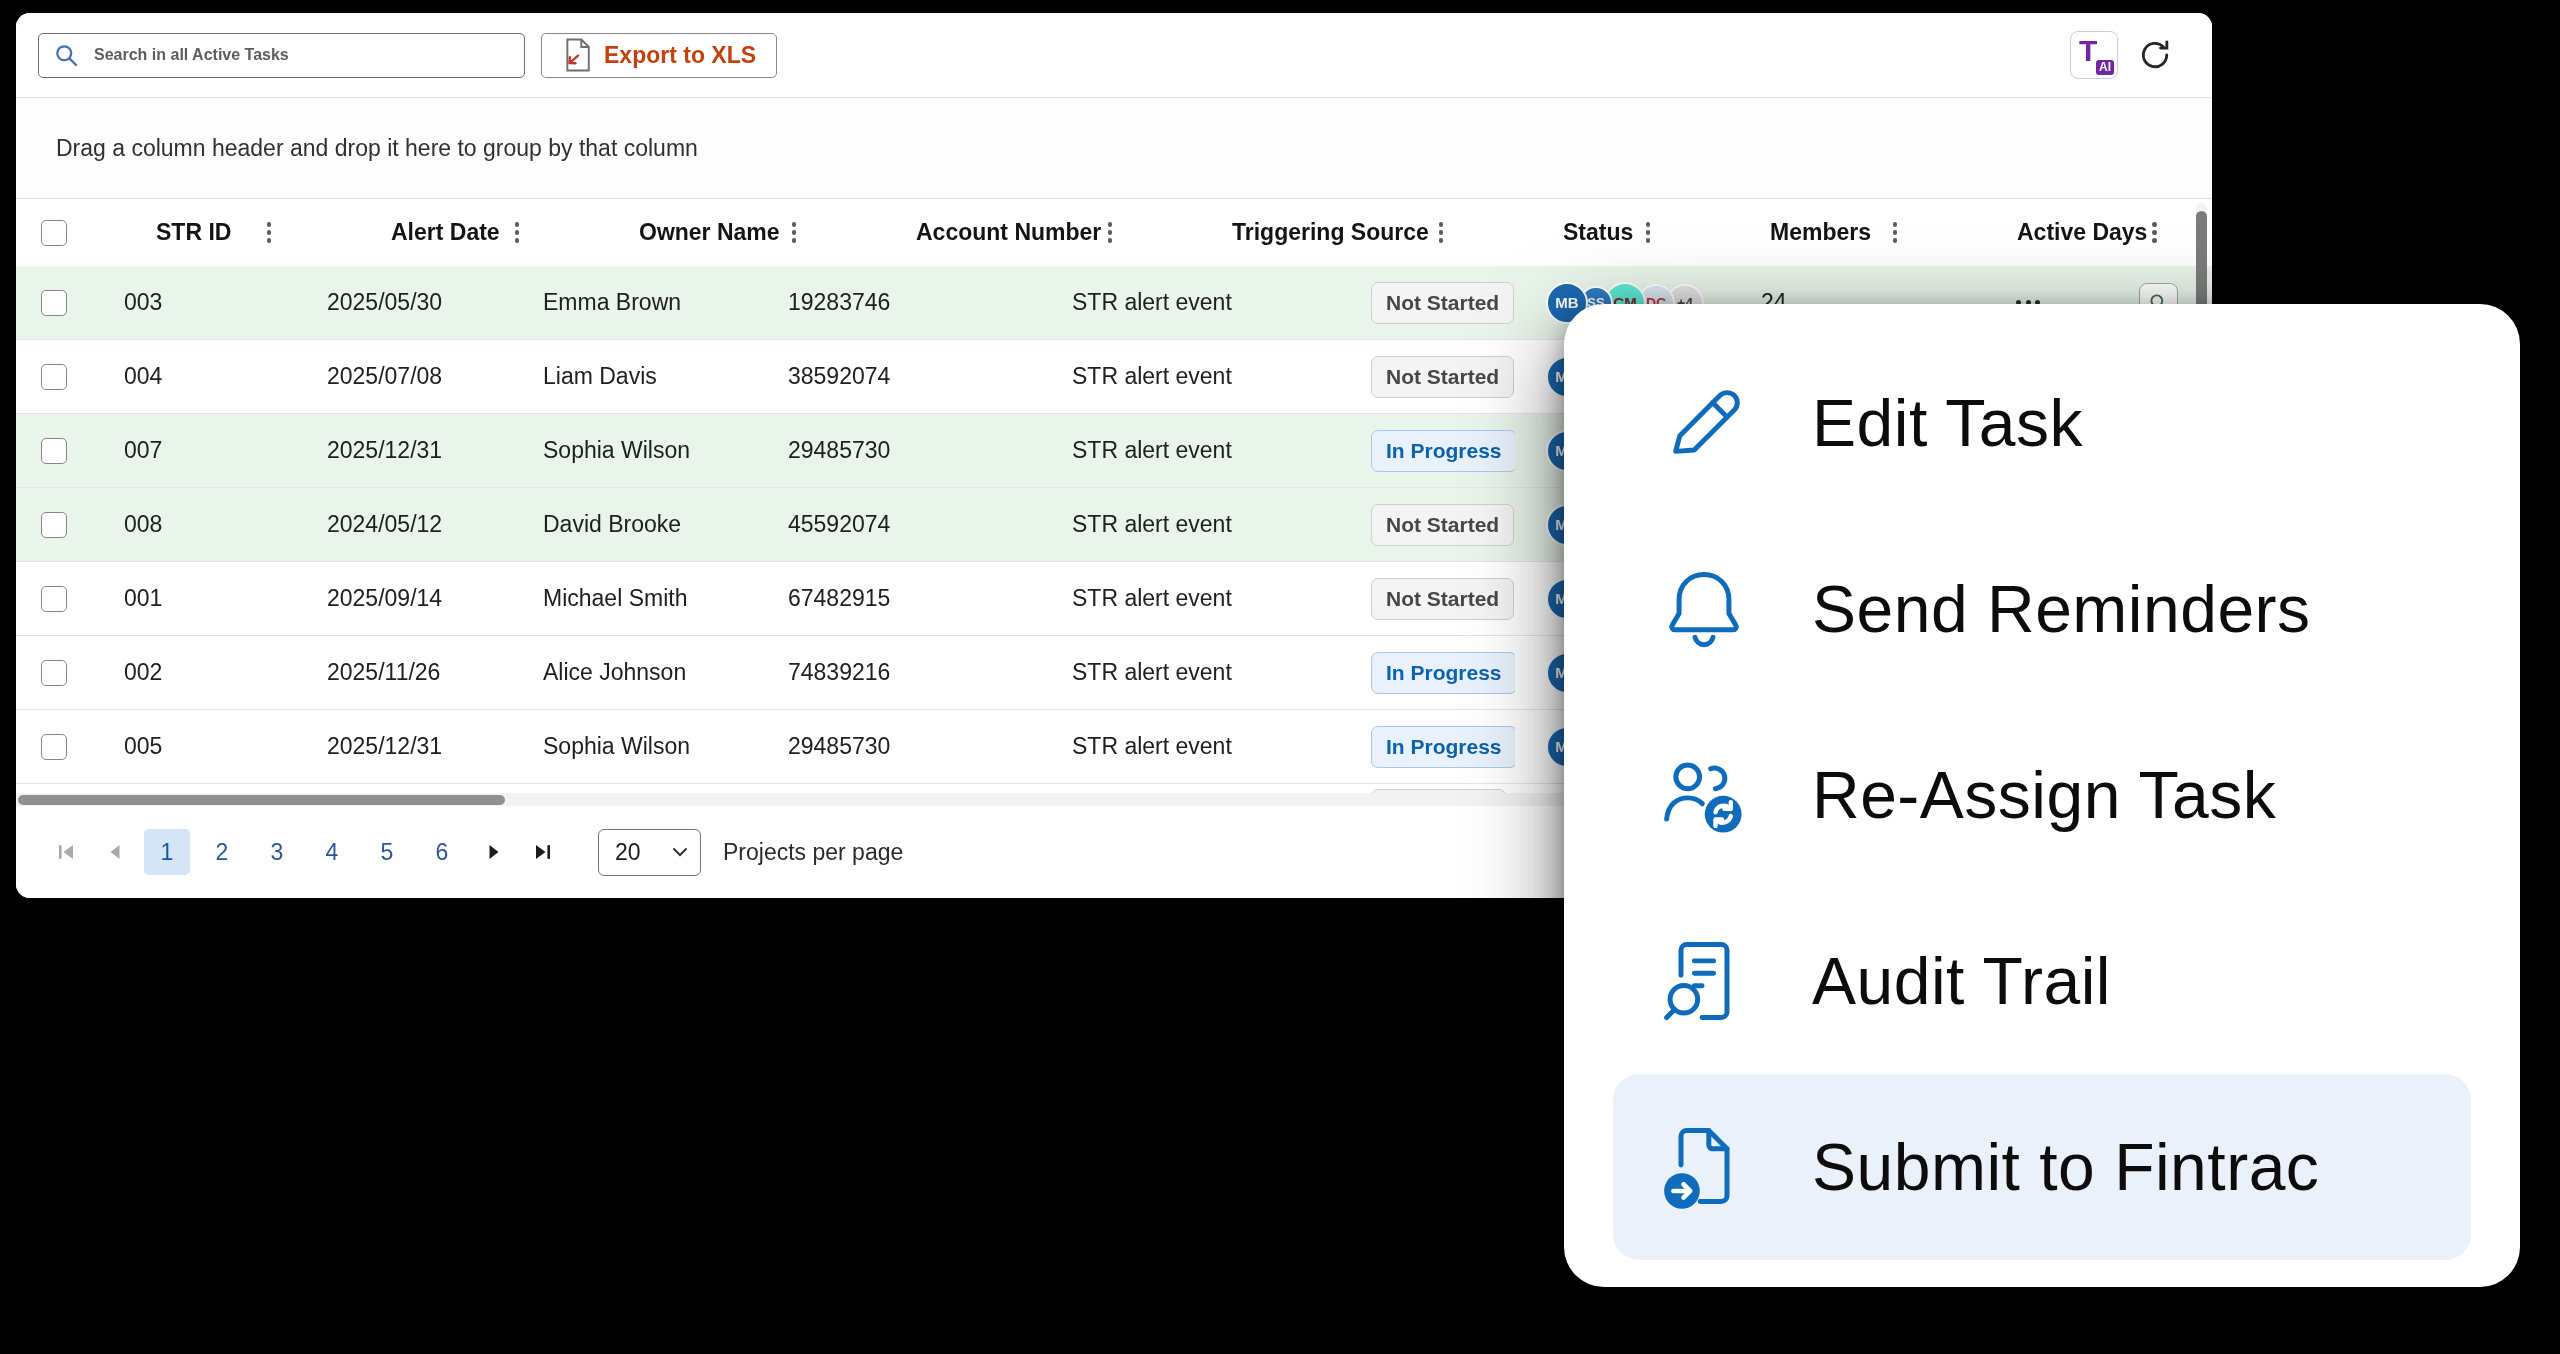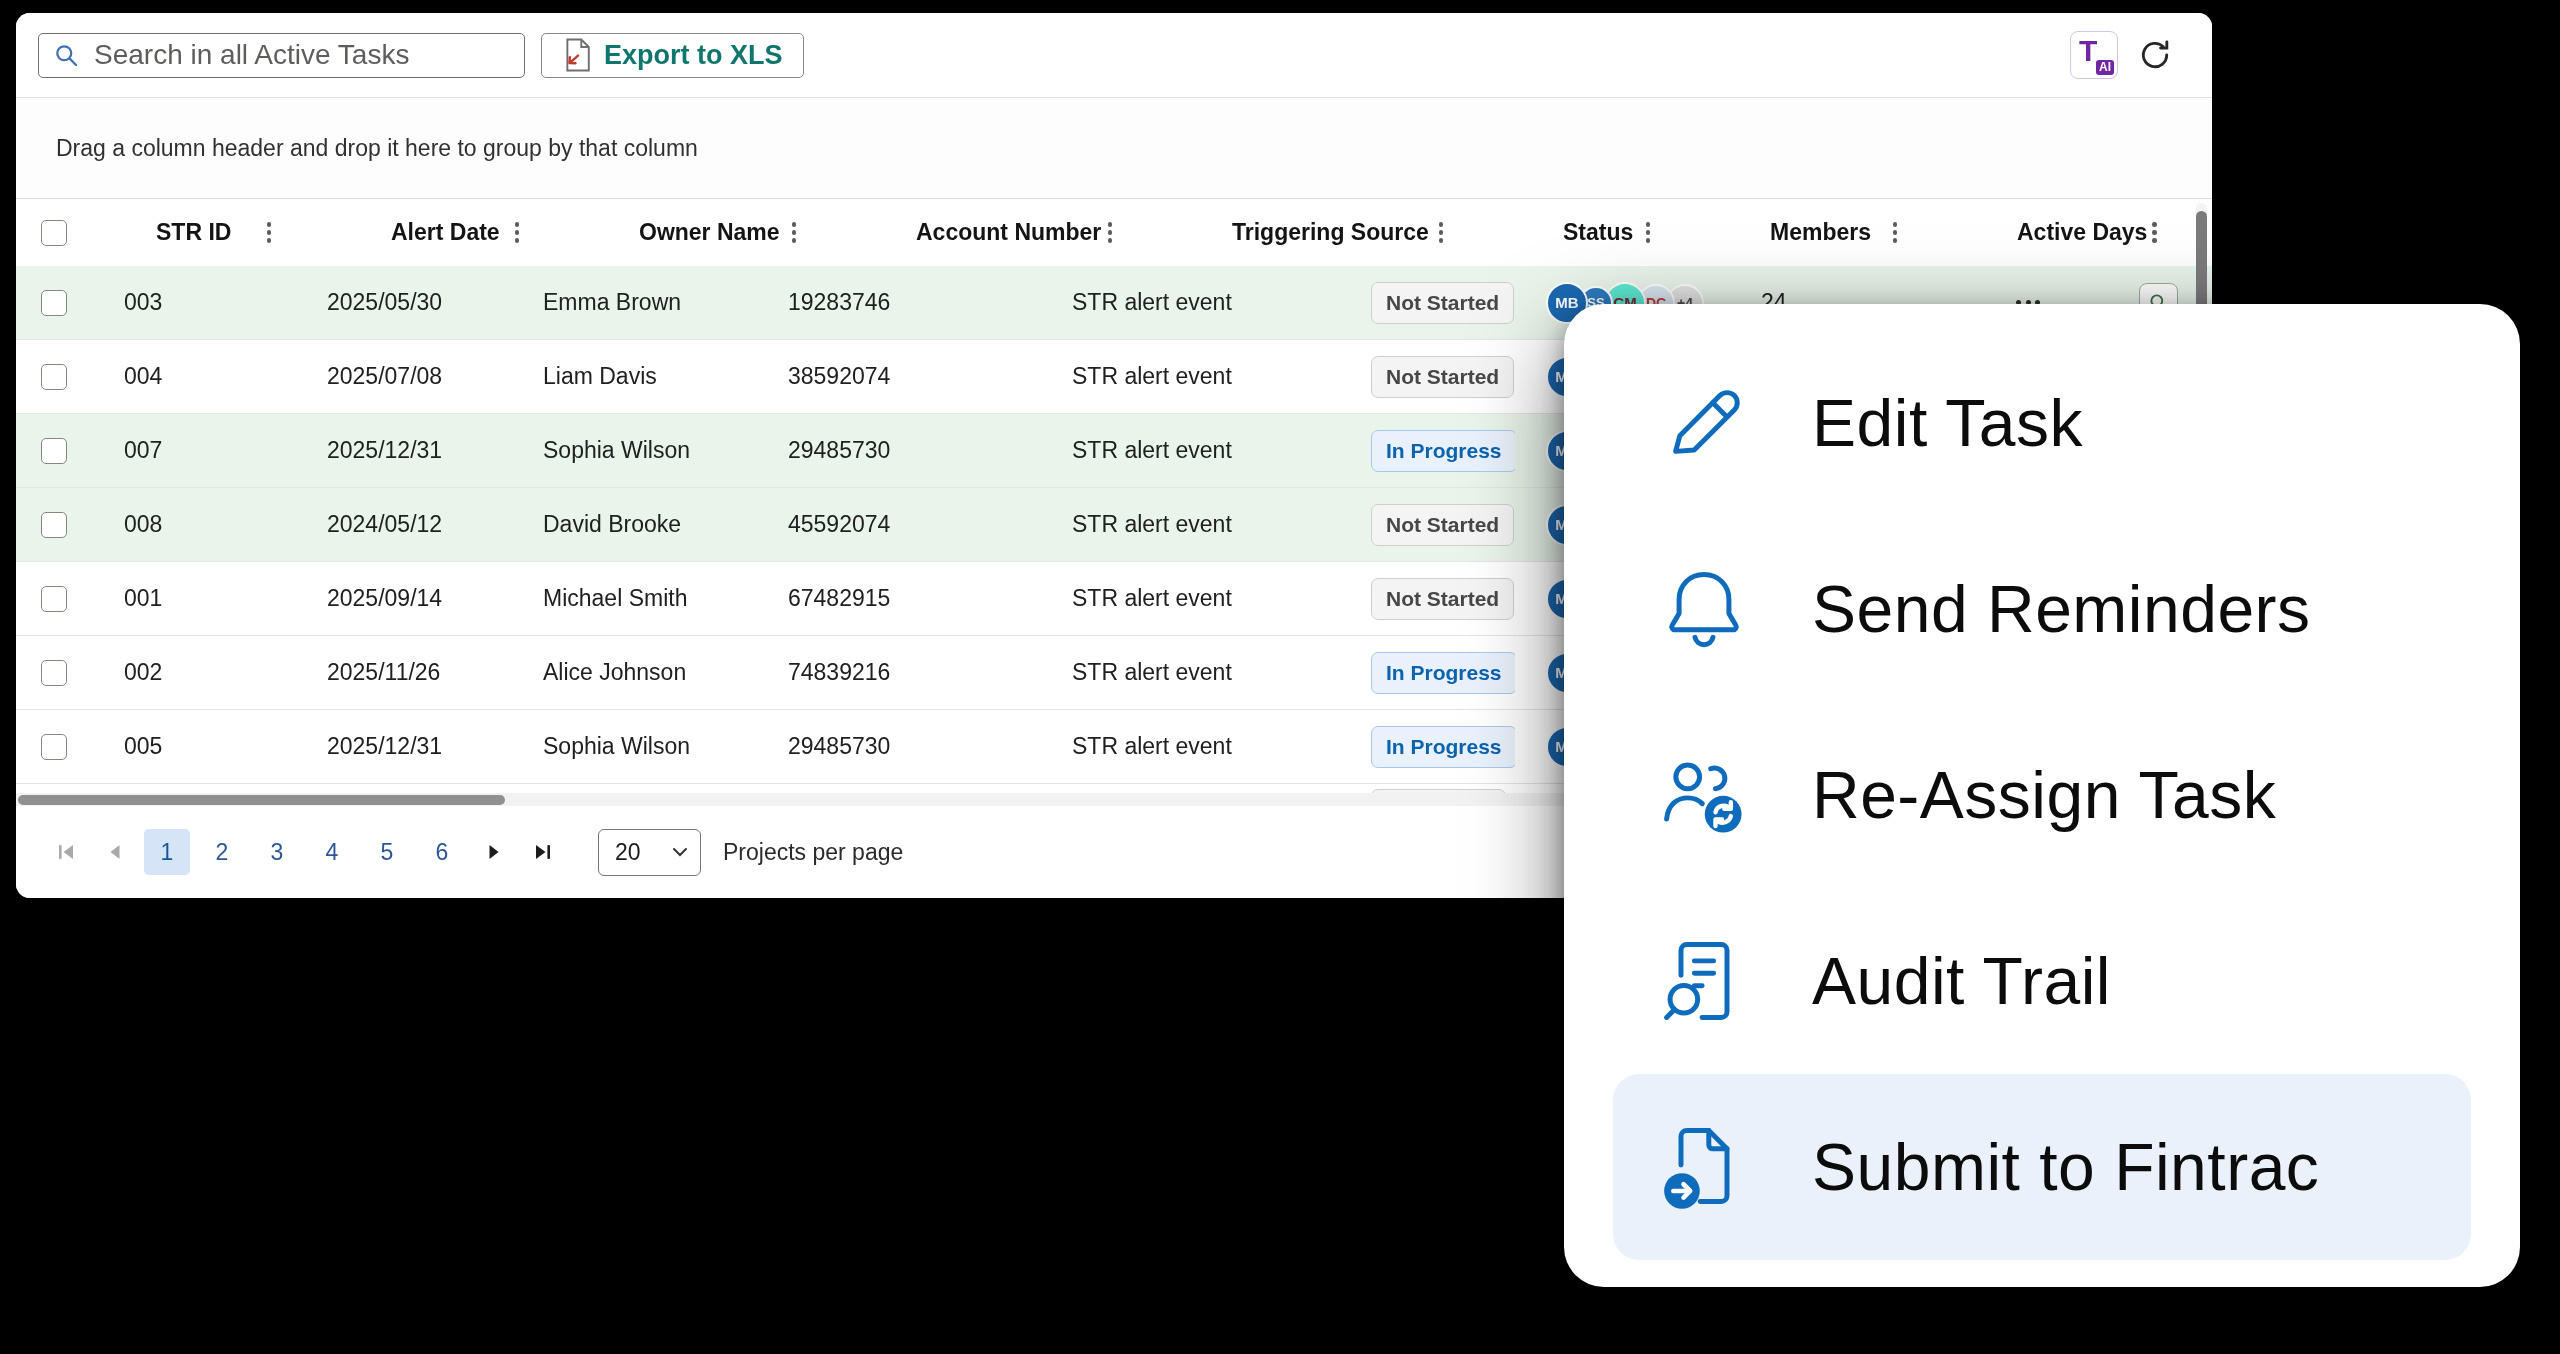--- a/index.html
+++ b/index.html
@@ -16,27 +16,27 @@
   .toolbar{
     position:absolute;left:0;top:0;right:0;height:85px;
     display:flex;align-items:center;padding:0 36px 0 22px;
     border-bottom:1px solid #e3e1df;box-sizing:border-box;background:#fff;
   }
   .search-box{
     width:487px;height:45px;border:1px solid #6f6f6f;border-radius:5px;
     display:flex;align-items:center;gap:12px;padding:0 14px;box-sizing:border-box;background:#fff;
   }
   .search-box input{
-    border:none;outline:none;flex:1;font-size:28px;color:#737373;
-    font-family:"Liberation Sans",sans-serif;background:transparent;
+    border:none;outline:none;flex:1;font-size:16px;color:#737373;
+    font-family:"Liberation Sans",sans-serif;background:transparent;font-weight:bold;
   }
   .search-box input::placeholder{color:#5f5d5b;opacity:1;}
   .export-btn{
     margin-left:16px;height:45px;border:1px solid #8a8886;border-radius:5px;background:#fff;
-    display:flex;align-items:center;gap:12px;padding:0 20px;font-size:27px;font-weight:600;color:#0f766e;
+    display:flex;align-items:center;gap:12px;padding:0 20px;font-size:23px;font-weight:600;color:#c2410c;
     font-family:"Liberation Sans",sans-serif;cursor:pointer;
   }
   .toolbar-spacer{flex:1;}
   .avatar{
     width:46px;height:46px;border:1px solid #d5c6e6;border-radius:8px;
     position:relative;margin-right:16px;background:#fff;cursor:pointer;
   }
   .avatar-t{position:absolute;left:8px;top:2px;font-size:30px;font-weight:700;color:#7126a3;}
   .avatar-badge{
     position:absolute;right:3px;bottom:3px;background:#7126a3;color:#fff;

